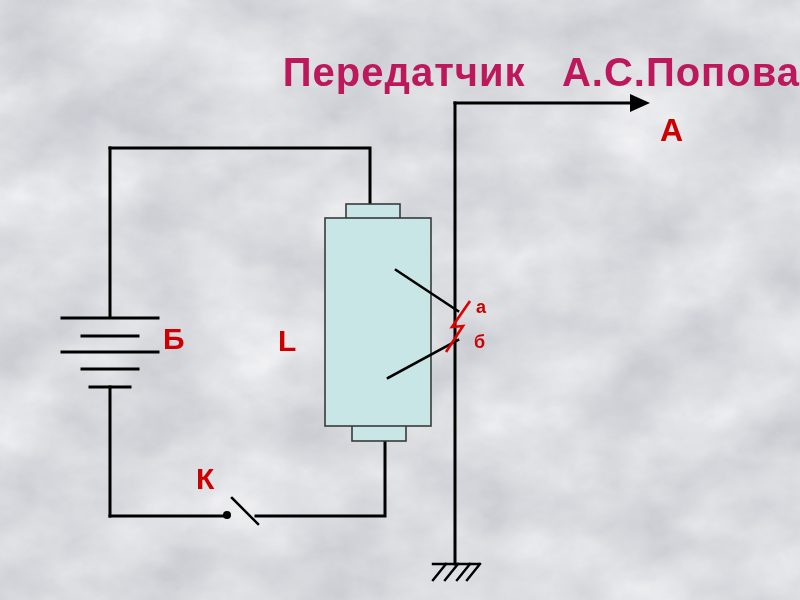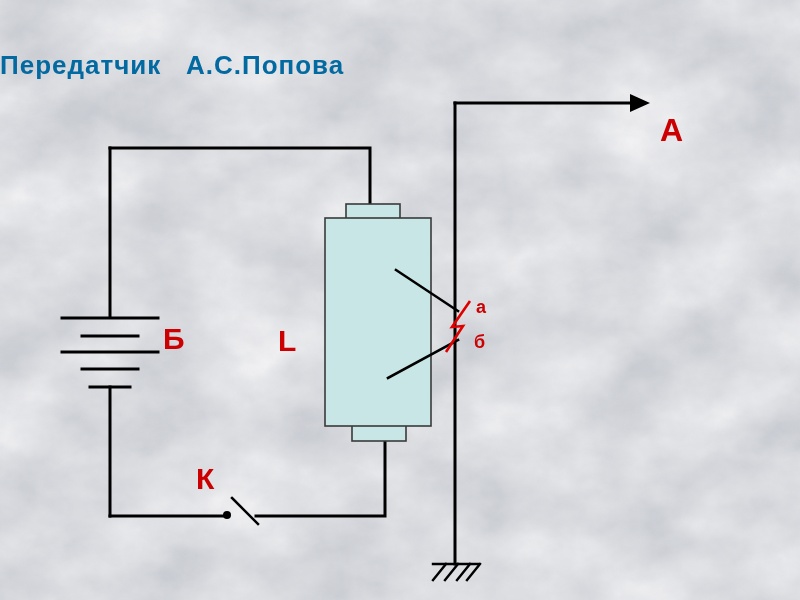--- a/index.html
+++ b/index.html
@@ -5,22 +5,22 @@
   html,body{margin:0;padding:0;background:#dcdcde;}
   .stage{
     position:relative;width:800px;height:600px;overflow:hidden;
     background:#efeff1;
     font-family:"Liberation Sans", sans-serif;
   }
   .bg-svg{position:absolute;inset:0;display:block;}
   .circuit-svg{position:absolute;inset:0;display:block;}
   .slide-title{
     position:absolute;top:50px;left:0;width:100%;
-    text-align:left;
-    font-size:26px;font-weight:bold;color:#0369a1;
+    text-align:right;
+    font-size:40px;font-weight:bold;color:#be185d;
     white-space:pre;letter-spacing:1px;
   }
   .lbl{
     position:absolute;color:#cc0000;font-weight:bold;
     font-size:30px;line-height:1;
   }
   .lbl-antenna{left:660px;top:114px;font-size:32px;}
   .lbl-battery{left:163px;top:324px;}
   .lbl-inductor{left:278px;top:326px;}
   .lbl-key{left:196px;top:464px;}

